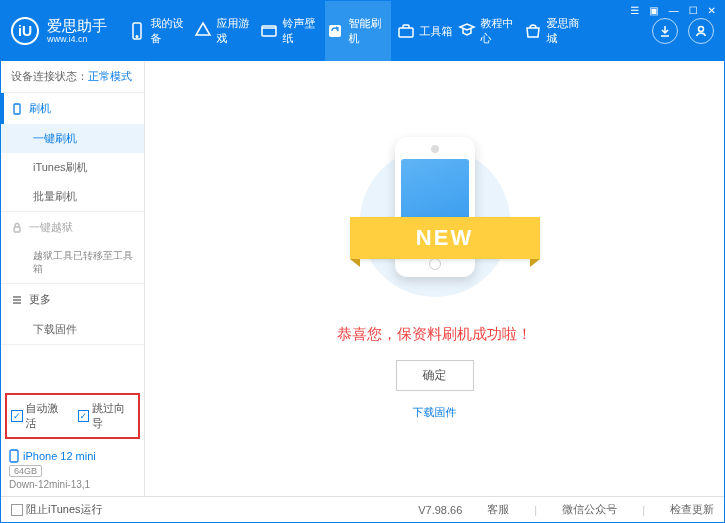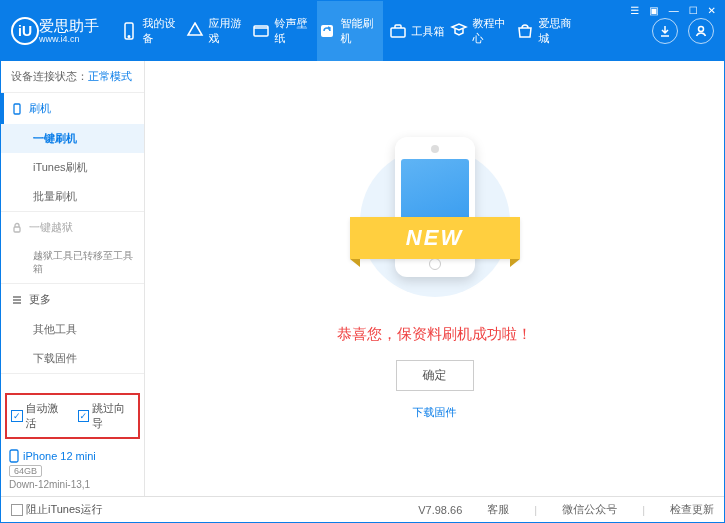--- a/index.html
+++ b/index.html
@@ -1,56 +1,56 @@
 <!DOCTYPE html>
 <html><head>
 <meta charset="utf-8">
 <style>
 * { margin: 0; padding: 0; box-sizing: border-box; }
 body { font-family: "Microsoft YaHei", sans-serif; font-size: 12px; background: #fff; }
 .window { width: 725px; height: 523px; border: 1px solid #0a7de8; overflow: hidden; display: flex; flex-direction: column; }
 .header { background: #0a7de8; color: #fff; height: 60px; display: flex; align-items: center; padding: 0 10px; position: relative; }
-.logo-block { display: flex; align-items: center; margin-right: 20px; }
+.logo-block { display: flex; align-items: center; gap: 8px; margin-right: 20px; }
 .logo-circle { width: 28px; height: 28px; border: 2px solid #fff; border-radius: 50%; display: flex; align-items: center; justify-content: center; font-weight: bold; font-size: 14px; }
 .app-name { font-size: 15px; font-weight: 500; line-height: 1.1; }
 .app-url { font-size: 9px; opacity: 0.9; }
 .nav { display: flex; height: 100%; }
 .nav-item { width: 66px; display: flex; flex-direction: row; align-items: center; justify-content: center; gap: 4px; cursor: pointer; font-size: 11px; }
 .nav-item.active { background: #2d95ee; }
 .nav-icon { width: 20px; height: 20px; display: flex; align-items: center; justify-content: center; }
 .header-right { margin-left: auto; display: flex; align-items: center; gap: 10px; }
 .sys-icons { position: absolute; top: 4px; right: 6px; display: flex; gap: 6px; font-size: 10px; }
 .sys-icons span { cursor: pointer; display: inline-block; padding: 0 2px; }
 .circ-btn { width: 26px; height: 26px; border: 1.5px solid rgba(255,255,255,0.7); border-radius: 50%; display: flex; align-items: center; justify-content: center; cursor: pointer; }
 .body-area { flex: 1; display: flex; overflow: hidden; }
 .sidebar { width: 144px; border-right: 1px solid #e5e5e5; display: flex; flex-direction: column; font-size: 11px; }
 .status-line { padding: 8px 10px; border-bottom: 1px solid #eee; color: #666; }
 .status-mode { color: #0a7de8; }
 .side-scroll { flex: 1; overflow-y: auto; }
 .side-section { border-bottom: 1px solid #eee; }
 .side-head { display: flex; align-items: center; gap: 6px; padding: 8px 10px; color: #555; cursor: pointer; }
 .side-head.active { border-left: 3px solid #0a7de8; padding-left: 7px; color: #0a7de8; }
 .sub-item { padding: 7px 10px 7px 32px; color: #666; cursor: pointer; }
-.sub-item.active { background: #eaf4fd; color: #0a7de8; font-weight: bold; }
+.sub-item.active { background: #eaf4fd; color: #0a7de8; }
 .sub-note { padding: 6px 10px 8px 32px; color: #888; font-size: 10px; line-height: 1.3; }
 .side-checks { border: 2px solid #d33; margin: 4px; padding: 6px 4px; display: flex; gap: 10px; }
 .chk { display: flex; align-items: center; gap: 3px; color: #555; cursor: pointer; }
 .chk-box { width: 12px; height: 12px; border: 1px solid #0a7de8; display: flex; align-items: center; justify-content: center; color: #0a7de8; font-size: 9px; line-height: 1; }
 .device-block { padding: 6px 8px; }
 .device-row { display: flex; align-items: center; gap: 4px; color: #0a7de8; font-weight: 500; }
 .badge { display: inline-block; border: 1px solid #bbb; border-radius: 2px; padding: 0 4px; font-size: 9px; color: #888; margin-top: 2px; }
 .device-sub { color: #888; font-size: 10px; margin-top: 2px; }
 .main { flex: 1; display: flex; flex-direction: column; align-items: center; justify-content: center; position: relative; }
 .illus { width: 150px; height: 170px; position: relative; margin-bottom: 18px; }
 .bg-circle { position: absolute; width: 150px; height: 150px; border-radius: 50%; background: #eaf4fd; top: 10px; left: 0; }
 .phone { position: absolute; width: 80px; height: 140px; background: #fff; border-radius: 12px; top: 0; left: 35px; box-shadow: 0 4px 12px rgba(0,0,0,0.15); }
 .phone::before { content: ""; position: absolute; top: 8px; left: 50%; width: 8px; height: 8px; border-radius: 50%; background: #ddd; transform: translateX(-50%); }
 .phone-screen { position: absolute; top: 22px; left: 6px; right: 6px; bottom: 22px; background: linear-gradient(160deg, #5fb4f5, #2d95ee); border-radius: 3px; }
 .phone::after { content: ""; position: absolute; bottom: 7px; left: 50%; width: 10px; height: 10px; border: 1.5px solid #ccc; border-radius: 50%; transform: translateX(-50%); }
-.ribbon { position: absolute; top: 80px; left: -10px; width: 170px; height: 42px; background: #ffcf3f; display: flex; align-items: center; justify-content: center; font-size: 22px; font-weight: 800; letter-spacing: 2px; color: #fff; font-style: italic; box-shadow: 0 2px 4px rgba(0,0,0,0.1); }
+.ribbon { position: absolute; top: 80px; left: -10px; width: 190px; height: 42px; background: #ffcf3f; display: flex; align-items: center; justify-content: center; font-size: 22px; font-weight: 800; letter-spacing: 2px; color: #fff; box-shadow: 0 2px 4px rgba(0,0,0,0.1); }
 .ribbon::before, .ribbon::after { content: ""; position: absolute; bottom: -8px; border-style: solid; }
 .ribbon::before { left: 0; border-width: 8px 0 0 10px; border-color: #cda020 transparent transparent transparent; }
 .ribbon::after { right: 0; border-width: 8px 10px 0 0; border-color: #cda020 transparent transparent transparent; }
 .msg { font-size: 15px; color: #ef4444; margin-bottom: 16px; }
 .ok-btn { border: 1px solid #ccc; background: #fff; padding: 6px 26px; font-size: 12px; color: #555; cursor: pointer; margin-bottom: 14px; }
 .link { color: #0a7de8; font-size: 11px; cursor: pointer; }
 .footer { height: 26px; border-top: 1px solid #e0e0e0; display: flex; align-items: center; padding: 0 10px; font-size: 11px; color: #666; }
 .footer-right { margin-left: auto; display: flex; align-items: center; gap: 25px; }
 .sep { color: #ccc; }
 svg { display: block; }
@@ -182,21 +182,20 @@
           </div>
           <div class="sub-note">越狱工具已转移至工具箱</div>
         </div>
         <div class="side-section">
           <div class="side-head">
             <svg width="12" height="12" viewBox="0 0 12 12" fill="none" stroke="#777" stroke-width="1.3">
                 <path d="M2 3h8M2 6h8M2 9h8"></path>
               </svg>
             <span>更多</span>
           </div>
-          <div class="sub-item">其他工具</div>
           <div class="sub-item">下载固件</div>
 
         </div>
       </div>
       <div class="side-checks">
         <label class="chk">
             <span class="chk-box">✓</span>
             <span>自动激活</span>
           </label>
         <label class="chk">

